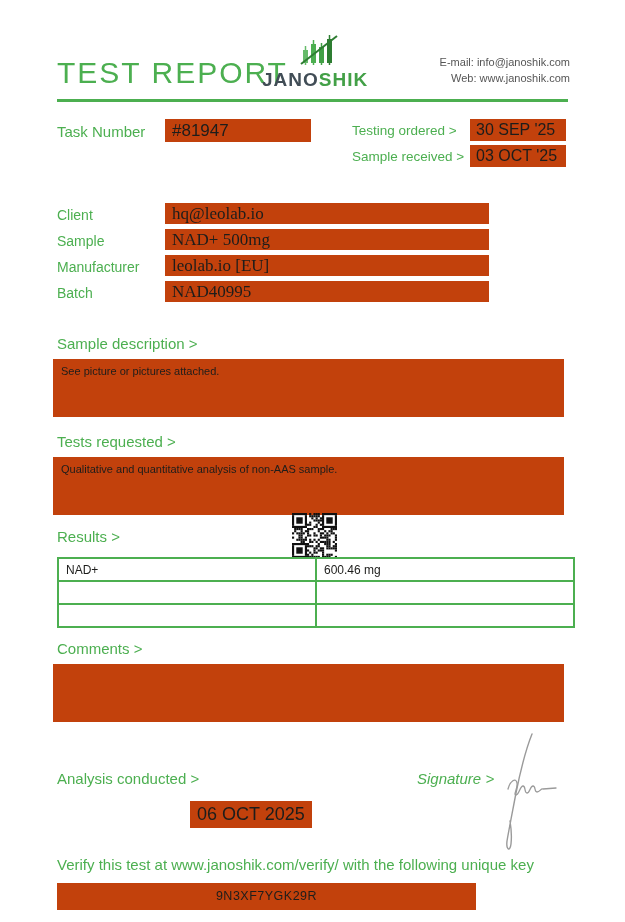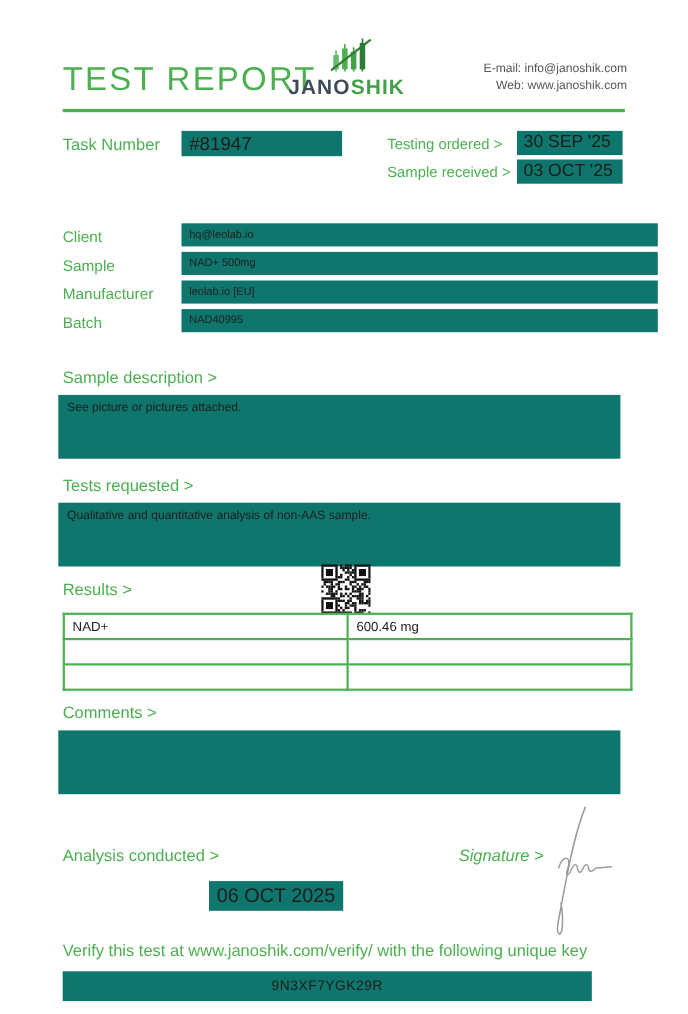--- a/index.html
+++ b/index.html
@@ -14,49 +14,49 @@
   .title{left:57px;top:56px;font-size:30px;letter-spacing:2px;color:#4CAF50;font-weight:400;}
   .logo{left:262px;top:33px;width:116px;text-align:left;}
   .logo-icon{display:block;margin:0 auto;}
   .logo-text{font-size:19px;font-weight:bold;letter-spacing:1px;color:#414d56;margin-top:1px;}
   .logo-text .part2{color:#43a047;}
   .contact{right:55px;top:54px;text-align:right;font-size:11px;line-height:16px;color:#555;}
   .divider{left:57px;top:99px;width:511px;height:3px;background:#4CAF50;}
 
   
   .task-label{left:57px;top:123px;font-size:15px;}
-  .field{background:#0f766e;}
+  .field{background:#c2410c;}
   .task-field{left:165px;top:119px;width:146px;height:23px;font-size:17px;line-height:23px;padding-left:7px;box-sizing:border-box;}
   .ord-label{left:352px;top:123px;font-size:13.5px;}
   .ord-field{left:470px;top:119px;width:96px;height:22px;font-size:16px;line-height:22px;padding-left:6px;box-sizing:border-box;}
   .rec-label{left:352px;top:149px;font-size:13.5px;}
   .rec-field{left:470px;top:145px;width:96px;height:22px;font-size:16px;line-height:22px;padding-left:6px;box-sizing:border-box;}
 
   
   .info-label{left:57px;font-size:14px;}
-  .info-field{left:165px;width:433px;height:21px;font-size:10px;line-height:21px;padding-left:7px;box-sizing:border-box;}
+  .info-field{left:165px;width:324px;height:21px;font-size:17px;line-height:21px;padding-left:7px;box-sizing:border-box;font-family:Liberation Serif, serif;}
 
   
   .section-label{left:57px;font-size:15px;}
   .big-box{left:53px;width:511px;height:58px;font-size:11px;padding:6px 8px;box-sizing:border-box;}
 
   
   .results-table{left:57px;top:557px;width:518px;border-collapse:collapse;}
   .results-table td{
     border:2px solid #4CAF50;height:21px;font-size:12px;padding:0 0 0 7px;background:#fff;
   }
   .qr{left:292px;top:513px;}
 
   
   .analysis-label{left:57px;top:770px;font-size:15px;}
   .analysis-field{left:190px;top:765px;width:122px;height:27px;font-size:18px;line-height:27px;padding-left:7px;box-sizing:border-box;margin-top:36px;}
   .sig-label{left:417px;top:770px;font-size:15px;font-style:italic;}
   .sig-svg{left:493px;top:731px;}
   .verify{left:57px;top:856px;width:511px;font-size:15px;}
-  .key-box{left:57px;top:883px;width:481px;height:27px;text-align:center;font-size:12.5px;line-height:27px;letter-spacing:0.5px;}
+  .key-box{left:57px;top:883px;width:419px;height:27px;text-align:center;font-size:12.5px;line-height:27px;letter-spacing:0.5px;}
 </style>
 </head>
 <body>
 
 <div class="page">
 
   <div class="abs title">TEST REPORT</div>
 
   <div class="abs logo">
     <svg class="logo-icon" width="46" height="35" viewBox="0 0 46 35">

